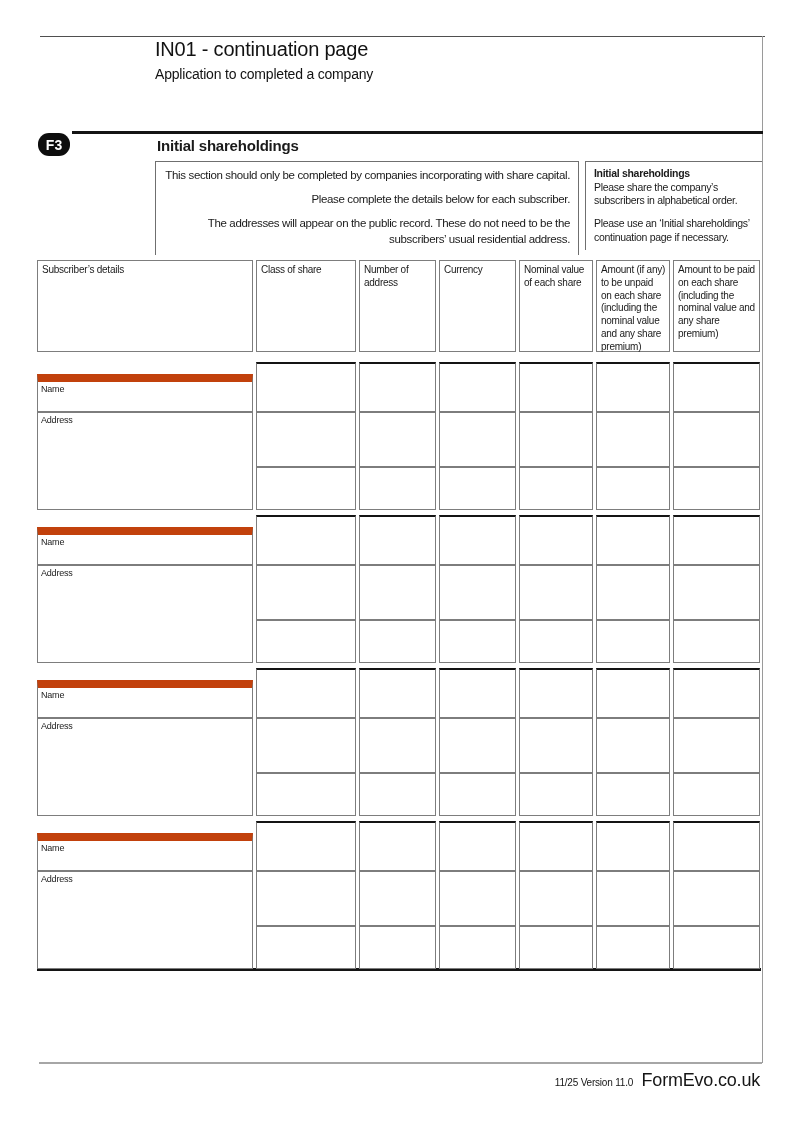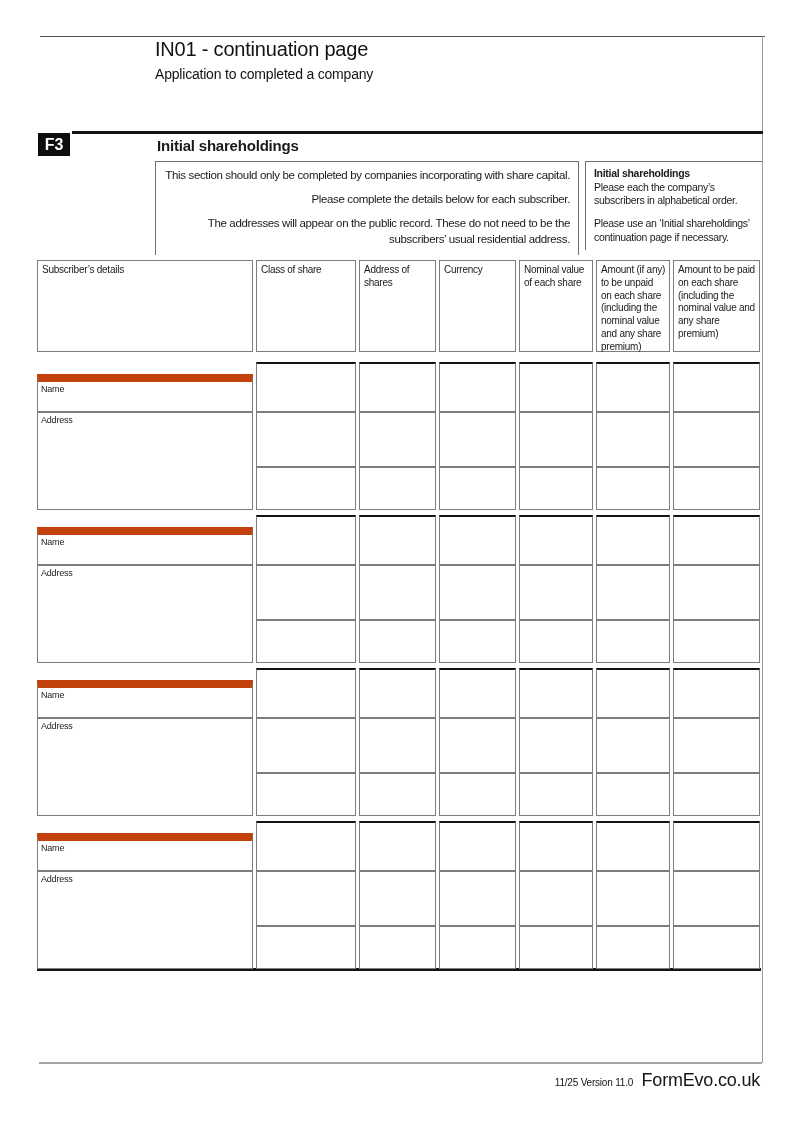--- a/index.html
+++ b/index.html
@@ -13,21 +13,21 @@
   .section-rule{ position:absolute; left:72px; top:131px; width:691px; height:3px; background:#141414; }
   .table-bottom-bar { position:absolute; left:37px; top:968px; width:724px; height:3px; background:#141414; }
   .footer-rule { position:absolute; left:39px; top:1062px; width:723px; height:2px; background:#a6a6a6; }
 
   
   .page-title    { position:absolute; left:155px; top:38px; font-size:20px; letter-spacing:-0.2px; color:#121212; }
   .page-subtitle { position:absolute; left:155px; top:66px; font-size:14px; letter-spacing:-0.2px; color:#121212; }
 
   
   .f3-badge { position:absolute; left:38px; top:133px; width:32px; height:23px; background:#0d0d0d; color:#fff;
-              font-size:16px; font-weight:bold; display:flex; align-items:center; justify-content:center; }
+              font-size:14px; font-weight:bold; display:flex; align-items:center; justify-content:center;border-radius:11px; }
   .section-title { position:absolute; left:157px; top:137px; font-size:15px; font-weight:bold; letter-spacing:-0.2px; }
 
   
   .guidance-box { position:absolute; left:155px; top:161px; width:424px; min-height:89px;
                   border:1px solid #6f6f6f; border-bottom:none; padding:6px 8px 8px 8px;
                   font-size:11.5px; letter-spacing:-0.35px; line-height:1.32; }
   .guidance-box p { margin-bottom:9px;text-align:right; }
   .guidance-box p:last-child { margin-bottom:0; }
 
   
@@ -74,28 +74,28 @@
   <div class="section-title">Initial shareholdings</div>
 
   <div class="guidance-box">
     <p>This section should only be completed by companies incorporating with share capital.</p>
     <p>Please complete the details below for each subscriber.</p>
     <p>The addresses will appear on the public record.  These do not need to be the subscribers’ usual residential address.</p>
   </div>
 
   <div class="side-note">
     <div class="note-title">Initial shareholdings</div>
-    <div class="note-para1">Please each the company’s subscribers in alphabetical order.</div>
+    <div class="note-para1">Please share the company’s subscribers in alphabetical order.</div>
     <div class="note-para2">Please use an ‘Initial shareholdings’ continuation page if necessary.</div>
   </div>
 
   <div class="tbl-grid" id="table-header">
     <div class="hcell">Subscriber’s details</div>
     <div class="hcell">Class of share</div>
-    <div class="hcell">Address of shares</div>
+    <div class="hcell">Number of address</div>
     <div class="hcell">Currency</div>
     <div class="hcell">Nominal value of each share</div>
     <div class="hcell">Amount (if any) to be unpaid on each share (including the nominal value and any share premium)</div>
     <div class="hcell">Amount to be paid on each share (including the nominal value and any share premium)</div>
   </div>
 
   <div class="table-bottom-bar"></div>
 
   <div class="footer-rule"></div>
   <div class="footer-text">

